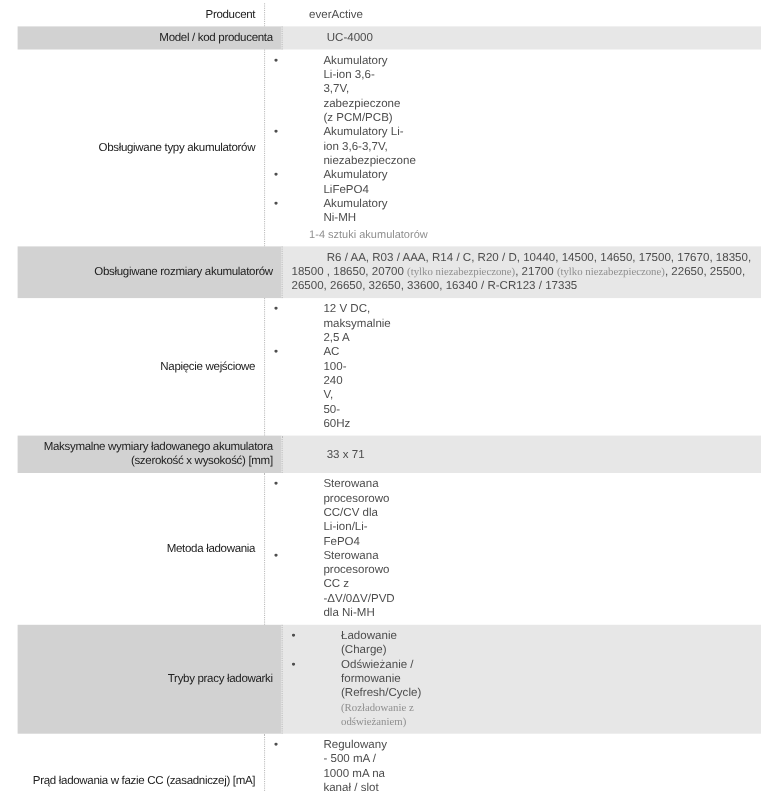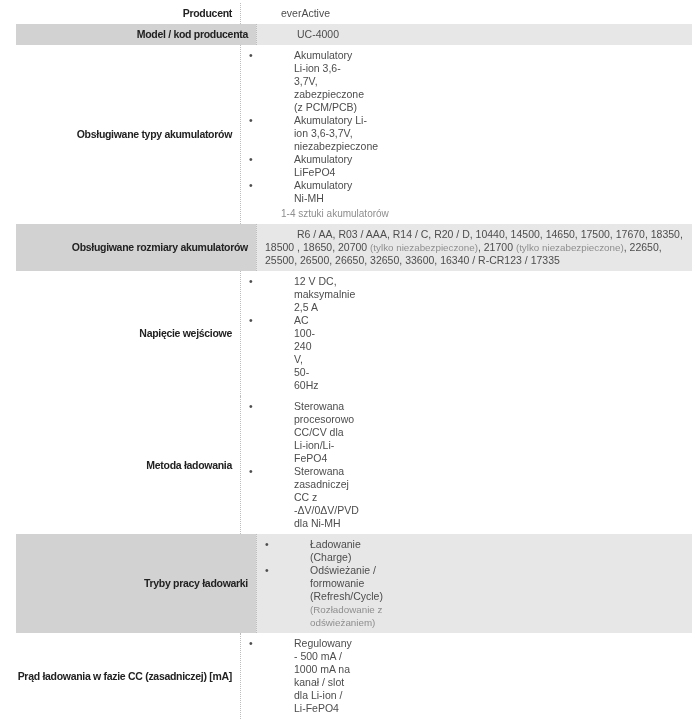--- a/index.html
+++ b/index.html
@@ -18,35 +18,35 @@
     -webkit-font-smoothing:antialiased;
   }
   .spec-table{width:692px;padding-top:3px;box-sizing:border-box;}
   .row{display:flex;align-items:center;width:100%;box-sizing:border-box;background:var(--row-bg);}
   .row.shaded .label-cell{background:var(--shaded-label-bg);margin-left:16px;}
   .row.shaded .value-cell{background:var(--shaded-value-bg);}
   .label-cell{
     width:240px;flex:0 0 240px;box-sizing:border-box;align-self:stretch;
     display:flex;flex-direction:column;justify-content:center;
     text-align:right;padding:4px 8px 4px 6px;
-    font-size:10.5px;font-weight:bold;letter-spacing:-0.3px;
+    font-size:10.5px;font-weight:normal;letter-spacing:-0.3px;
     line-height:13px;color:var(--label-text);white-space:pre-line;
   }
   .value-cell{
     flex:1 1 auto;box-sizing:border-box;align-self:stretch;
     display:flex;flex-direction:column;justify-content:center;
     border-left:1px dotted var(--divider);
     padding:4px 6px 4px 8px;
     font-size:10.5px;line-height:13px;color:var(--value-text);
   }
   .line{display:block;}
   .line.bullet{display:flex;align-items:flex-start;}
   .bullet{width:13px;flex:0 0 13px;line-height:13px;font-size:10.5px;color:var(--value-text);}
   .segs{display:inline;margin-left:32px;}
-  .muted{color:var(--muted-text);font-size:9.8px;}
+  .muted{color:var(--muted-text);font-size:9.8px;font-family:Liberation Serif, serif;}
   .line.note{color:var(--muted-text);font-size:10px;margin-top:2px;}
 </style>
 </head>
 <body>
 
 <div class="spec-table">
     <div class="row plain">
       <div class="label-cell">Producent</div>
       <div class="value-cell">
         <div class="line text"><span class="segs"><span>everActive</span></span></div>
@@ -92,30 +92,37 @@
         <div class="line bullet">
           <span class="bullet">•</span>
           <span class="segs"><span>12 V DC, maksymalnie 2,5 A</span></span>
         </div>
         <div class="line bullet">
           <span class="bullet">•</span>
           <span class="segs"><span>AC 100-240 V, 50-60Hz</span></span>
         </div>
       </div>
     </div>
+    <div class="row shaded">
+      <div class="label-cell">Maksymalne wymiary ładowanego akumulatora
+(szerokość x wysokość) [mm]</div>
+      <div class="value-cell">
+        <div class="line text"><span class="segs"><span>33 x 71</span></span></div>
+      </div>
+    </div>
     <div class="row plain">
       <div class="label-cell">Metoda ładowania</div>
       <div class="value-cell">
         <div class="line bullet">
           <span class="bullet">•</span>
           <span class="segs"><span>Sterowana procesorowo CC/CV dla Li-ion/Li-FePO4</span></span>
         </div>
         <div class="line bullet">
           <span class="bullet">•</span>
-          <span class="segs"><span>Sterowana zasadniczej CC z -ΔV/0ΔV/PVD dla Ni-MH</span></span>
+          <span class="segs"><span>Sterowana procesorowo CC z -ΔV/0ΔV/PVD dla Ni-MH</span></span>
         </div>
       </div>
     </div>
     <div class="row shaded">
       <div class="label-cell">Tryby pracy ładowarki</div>
       <div class="value-cell">
         <div class="line bullet">
           <span class="bullet">•</span>
           <span class="segs"><span>Ładowanie (Charge)</span></span>
         </div>

